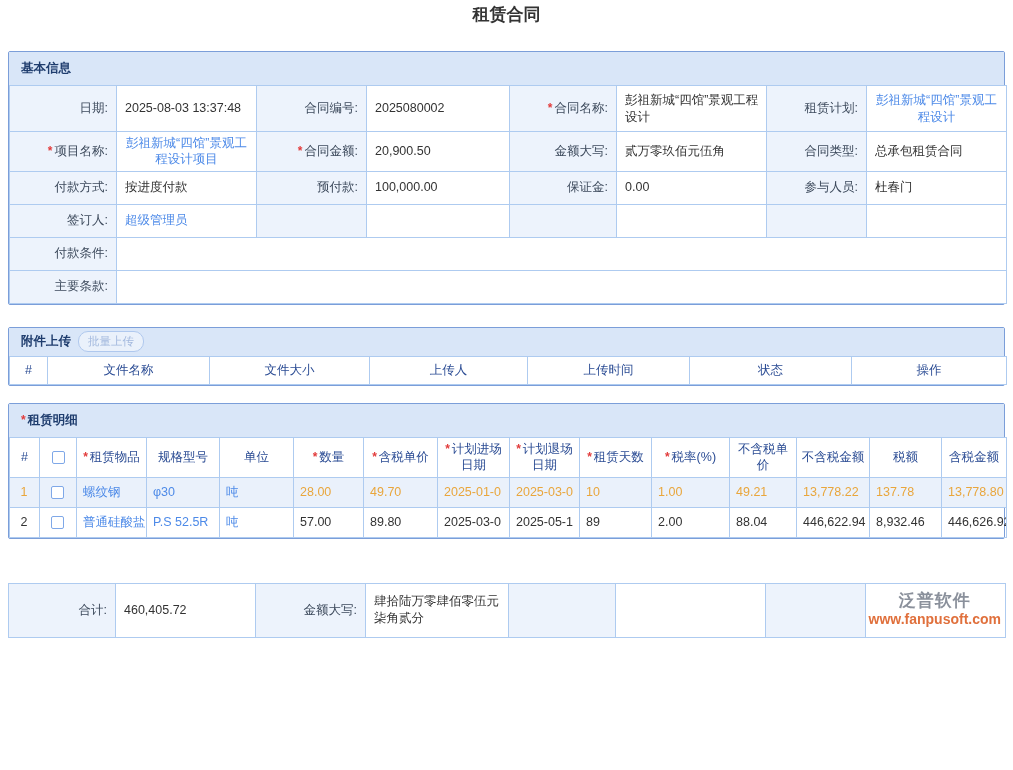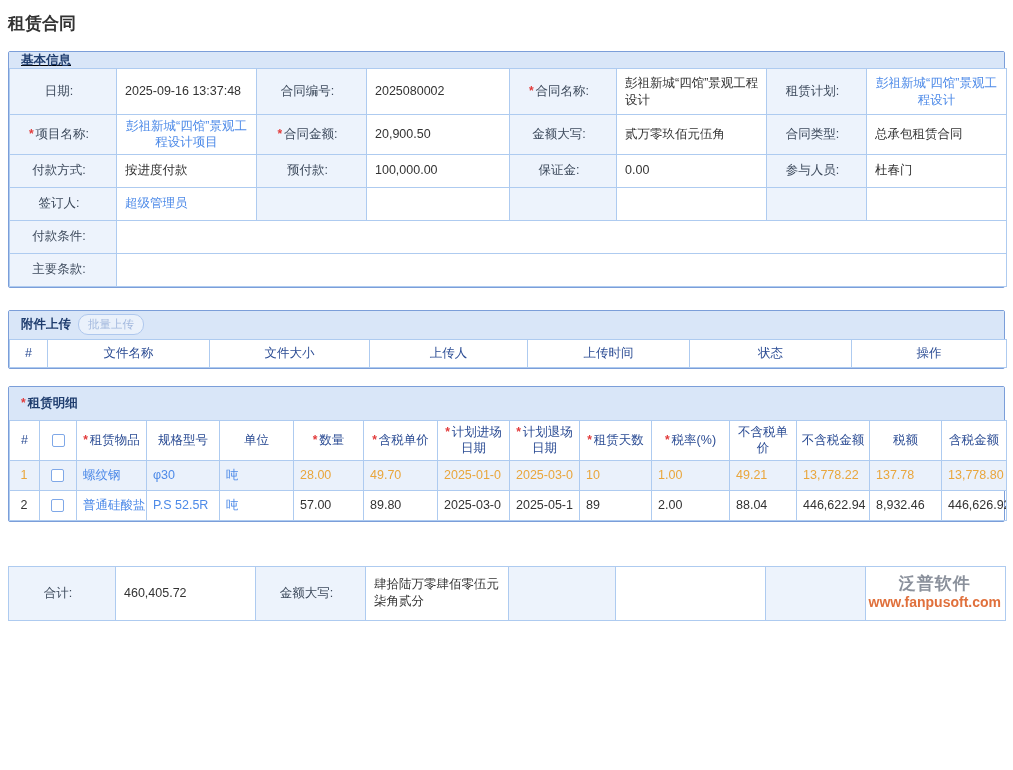--- a/index.html
+++ b/index.html
@@ -9,39 +9,39 @@
 
   :root{
     --accent-bg:#D9E6F8; --accent-text:#1F3D6E;
     --border-strong:#7B9ED9; --border-light:#AECBF0;
     --label-bg:#EDF3FC; --label-text:#3D4A5C;
     --link:#4D8AE8; --orange:#E9A63C; --red:#E23B3B;
     --hl-row:#EAF1FB; --empty-bg:#FAFBFD; --empty-text:#C9CEDA;
     --logo-orange:#E0703C; --logo-gray:#8A909B;
   }
 
-  .page-title { font-size:17px; font-weight:bold; color:#333;
-    padding-top:12px; height:27px; }
+  .page-title { text-align:center; font-size:17px; font-weight:bold; color:#333;
+    padding-top:3px; height:27px; }
 
   .section { border:1px solid var(--border-strong); border-radius:2px; background:#fff; }
   #sec-basic { margin-top:24px; }
   #sec-attach { margin-top:22px; }
   #sec-detail { margin-top:17px; }
   #summaryTable { margin-top:44px; }
 
   .sec-head { background:var(--accent-bg); display:flex; align-items:center; padding:0 12px; }
-  .h26 { height:16px;text-decoration:underline; } .h28 { height:28px; } .h33 { height:33px; }
+  .h26 { height:33px; } .h28 { height:28px; } .h33 { height:33px; }
   .sec-title { font-weight:bold; font-size:12.5px; color:var(--accent-text); }
 
   .req { color:var(--red); font-style:normal; font-size:12px; margin-right:2px; font-weight:bold; }
 
   table.ftable { width:100%; border-collapse:collapse; table-layout:fixed; font-size:12.5px; color:#333; }
   table.ftable td, table.ftable th { border:1px solid var(--border-light); }
 
-  td.lbl { background:var(--label-bg); text-align:center; padding:3px 8px 3px 0;
+  td.lbl { background:var(--label-bg); text-align:right; padding:3px 8px 3px 0;
     color:var(--label-text); white-space:nowrap; overflow:hidden; }
   td.val { background:#fff; text-align:left; padding:3px 4px 3px 8px; line-height:1.3; }
   td.val.center { text-align:center; padding-left:4px; }
   .link { color:var(--link); cursor:pointer; }
 
   
   .tbtn { font-family:inherit; font-size:11.5px; padding:3px 9px; border-radius:10px;
     border:1px solid #AFC8EE; color:#A3B9DE; background:rgba(255,255,255,0.45);
     margin-left:7px; cursor:pointer; line-height:1.2; }
   .tbtn.active { border:1.5px solid #2C4C8E; color:#24406F; font-weight:bold; }
@@ -89,21 +89,21 @@
         <col style="width: 110px;">
         <col style="width: 143px;">
         <col style="width: 107px;">
         <col style="width: 150px;">
         <col style="width: 100px;">
         <col style="width: 140px;">
       </colgroup>
     <tbody id="basicBody">
         <tr style="height: 46px;">
           <td class="lbl"><span>日期:</span></td>
-          <td class="val"><span>2025-09-16 13:37:48</span></td>
+          <td class="val"><span>2025-08-03 13:37:48</span></td>
           <td class="lbl"><span>合同编号:</span></td>
           <td class="val"><span>2025080002</span></td>
           <td class="lbl"><i class="req">*</i><span>合同名称:</span></td>
           <td class="val"><span>彭祖新城“四馆”景观工程设计</span></td>
           <td class="lbl"><span>租赁计划:</span></td>
           <td class="val center"><span class="link">彭祖新城“四馆”景观工程设计</span></td>
         </tr>
         <tr style="height: 37px;">
           <td class="lbl"><i class="req">*</i><span>项目名称:</span></td>
           <td class="val center"><span class="link">彭祖新城“四馆”景观工程设计项目</span></td>

